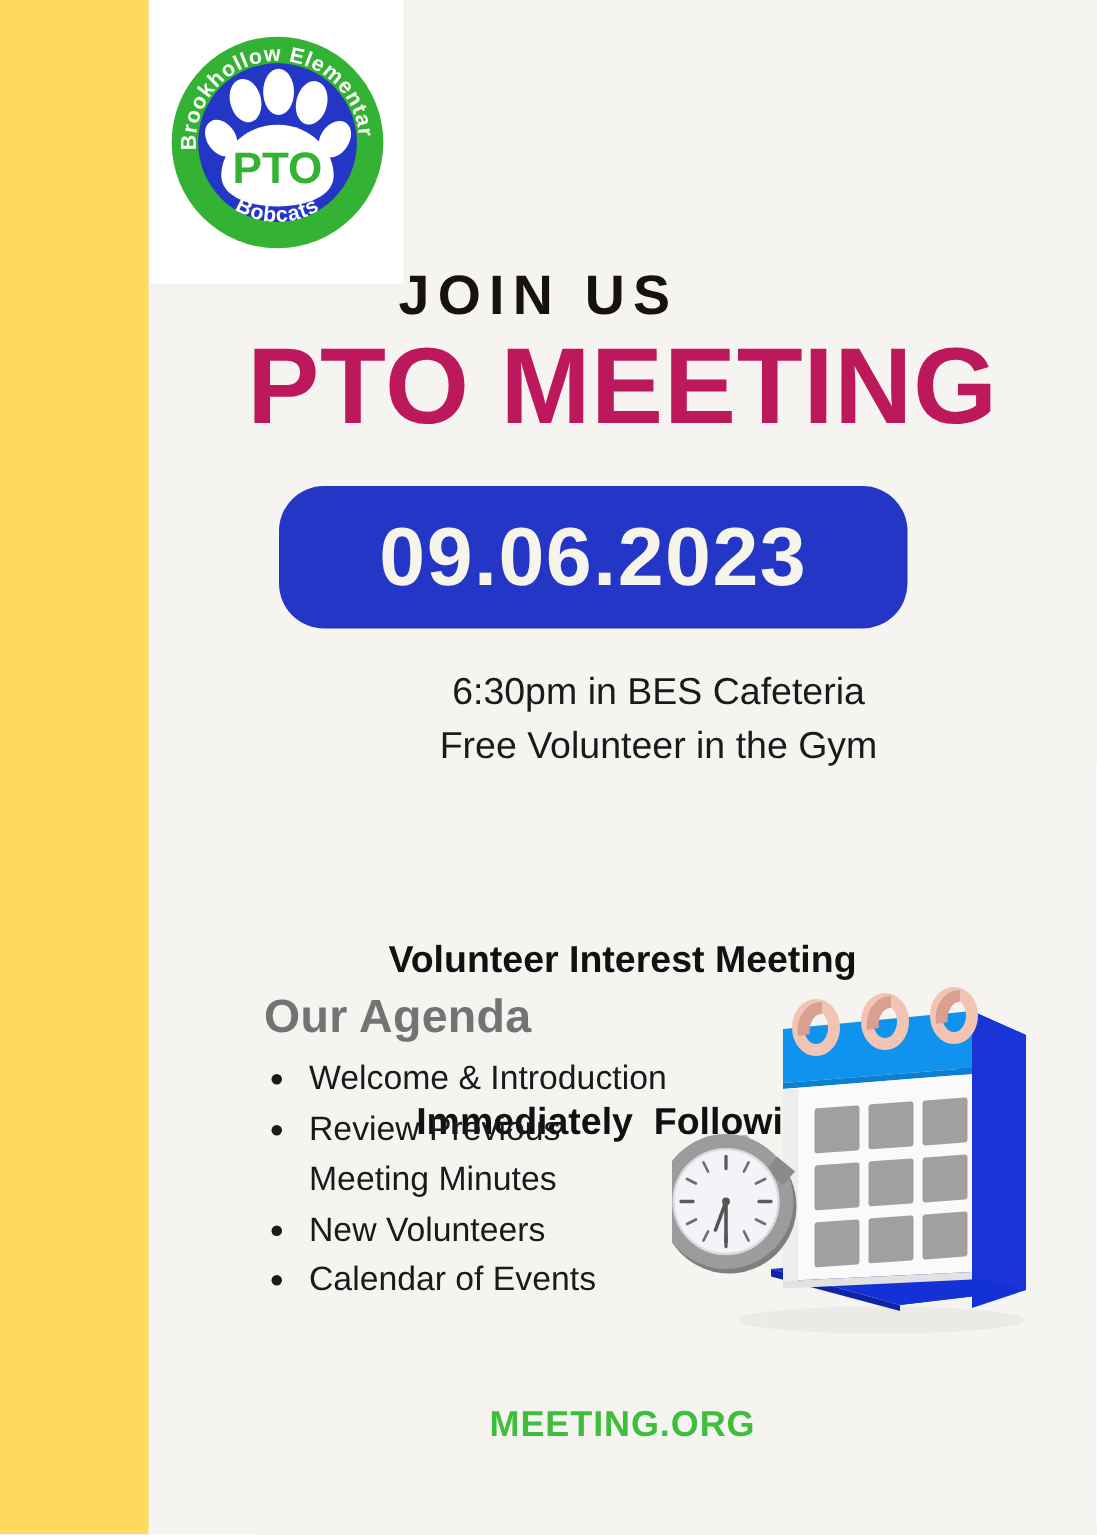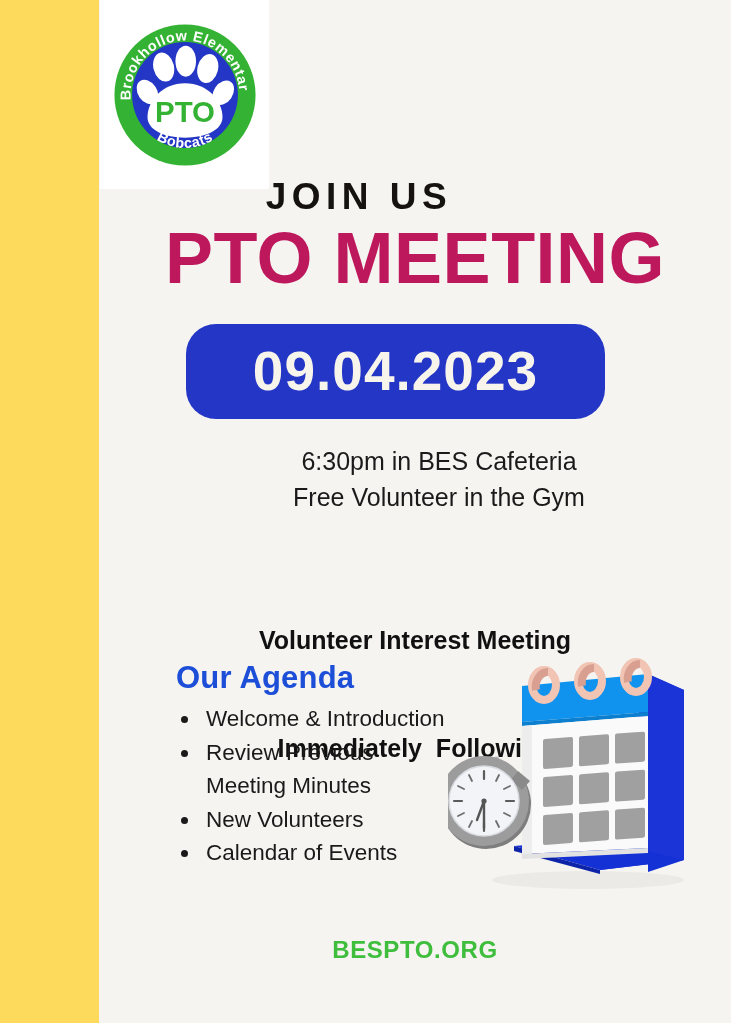--- a/index.html
+++ b/index.html
@@ -112,21 +112,21 @@
     line-height: 36px;
     white-space: pre-wrap;
   }
   
   .agenda-title {
     position: absolute;
     left: 176px;
     top: 659px;
     font-size: 31px;
     font-weight: 700;
-    color: #1d4ed8;
+    color: #737373;
     line-height: 1.2;
     letter-spacing: 0.2px;
   }
   .agenda-list {
     position: absolute;
     left: 176px;
     top: 702px;
     width: 270px;
     margin: 0;
     padding: 0;
@@ -202,21 +202,21 @@
       <text font-family="'Liberation Sans', sans-serif" font-size="19.5" font-weight="700" fill="#FFFFFF" letter-spacing="0.8">
         <textPath href="#arcBot" startOffset="50%" text-anchor="middle">Bobcats</textPath>
       </text>
     </svg>
   </div>
 
   <div class="join-us">JOIN US</div>
   <div class="pto-meeting">PTO MEETING</div>
 
   <div class="date-pill">
-    <span class="date-pill-text">09.04.2023</span>
+    <span class="date-pill-text">09.06.2023</span>
   </div>
 
   <div class="details">
     <div>6:30pm in BES Cafeteria</div>
     <div>Free Volunteer in the Gym</div>
   </div>
 
   <div class="subnote">
     <div>Volunteer Interest Meeting</div>
     <div>Immediately  Following</div>
@@ -299,15 +299,15 @@
         <line x1="10" y1="148" x2="16" y2="151"></line>
         <line x1="21" y1="137" x2="24" y2="143"></line>
       </g>
 
       <line x1="36" y1="163" x2="36" y2="190" stroke="#555555" stroke-width="2.4" stroke-linecap="round"></line>
       <line x1="36" y1="163" x2="29" y2="182" stroke="#555555" stroke-width="2.4" stroke-linecap="round"></line>
       <circle cx="36" cy="163" r="2.6" fill="#555555"></circle>
     </g>
   </svg>
 
-  <div class="website">BESPTO.ORG</div>
+  <div class="website">MEETING.ORG</div>
 
 </div>
 
 </body></html>

